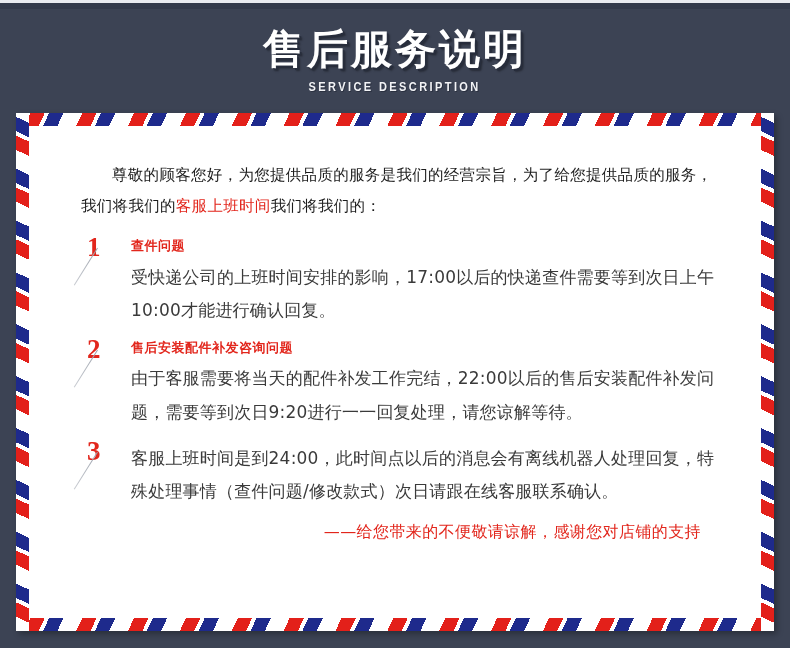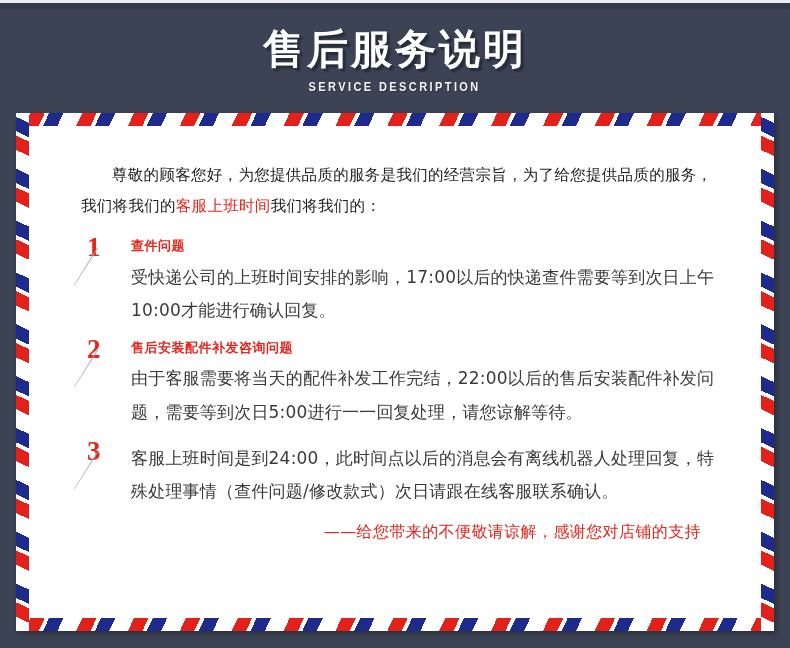--- a/index.html
+++ b/index.html
@@ -208,21 +208,21 @@
       <div class="sec-num">1</div>
       <div class="sec-slash"></div>
       <div class="sec-title">查件问题</div>
       <div class="sec-body">受快递公司的上班时间安排的影响，17:00以后的快递查件需要等到次日上午10:00才能进行确认回复。</div>
     </div>
 
     <div class="section">
       <div class="sec-num">2</div>
       <div class="sec-slash"></div>
       <div class="sec-title">售后安装配件补发咨询问题</div>
-      <div class="sec-body">由于客服需要将当天的配件补发工作完结，22:00以后的售后安装配件补发问题，需要等到次日5:00进行一一回复处理，请您谅解等待。</div>
+      <div class="sec-body">由于客服需要将当天的配件补发工作完结，22:00以后的售后安装配件补发问题，需要等到次日9:20进行一一回复处理，请您谅解等待。</div>
     </div>
 
     <div class="section">
       <div class="sec-num">3</div>
       <div class="sec-slash"></div>
       <div class="sec-body">客服上班时间是到24:00，此时间点以后的消息会有离线机器人处理回复，特殊处理事情（查件问题/修改款式）次日请跟在线客服联系确认。</div>
     </div>
 
     <div id="footer-note">——给您带来的不便敬请谅解，感谢您对店铺的支持</div>
 

